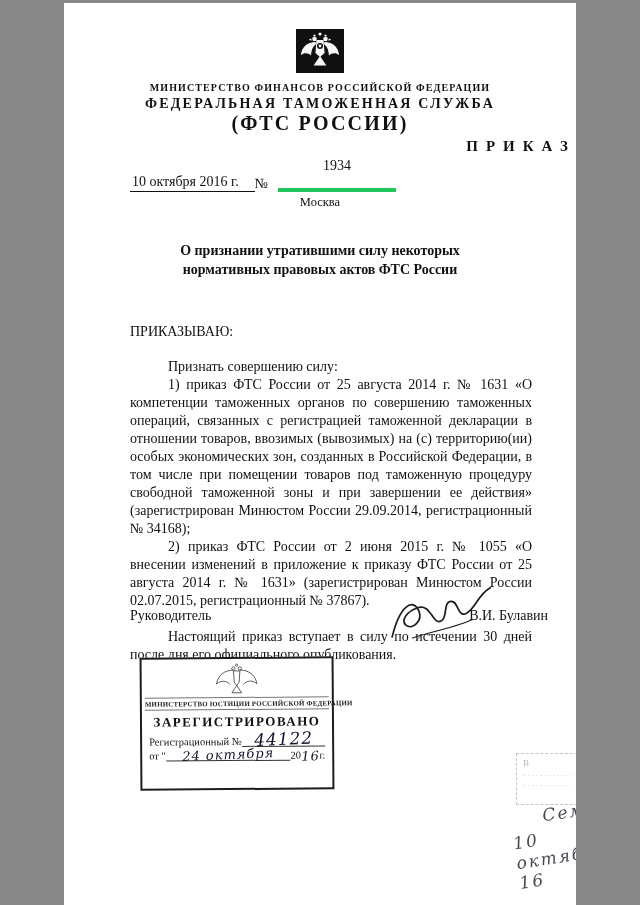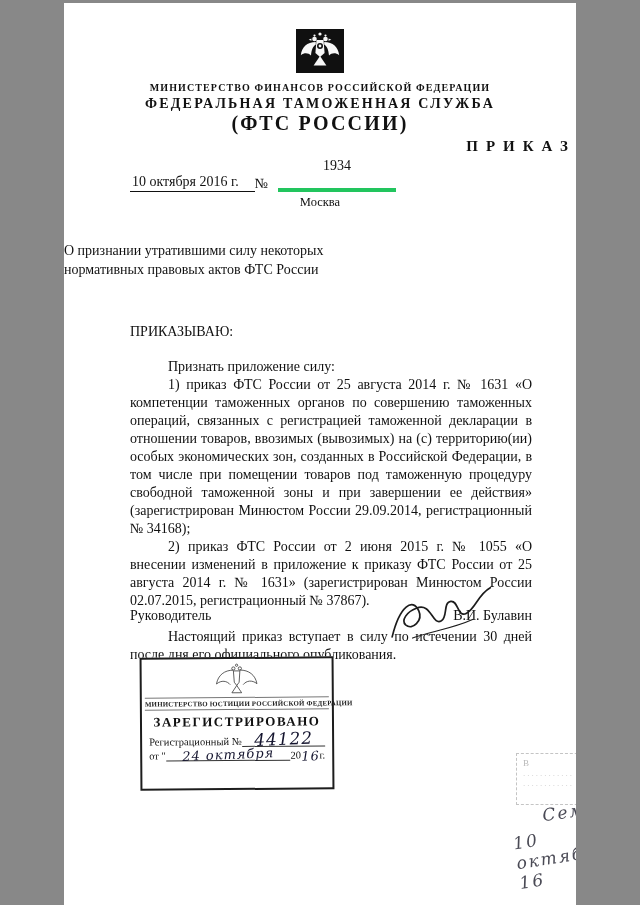--- a/index.html
+++ b/index.html
@@ -23,28 +23,28 @@
   .date-row {
     display:flex; justify-content:flex-start; align-items:flex-end;
     padding:3px 44px 0 66px; font-size:14px;
   }
   .date-cell { border-bottom:1px solid #111; padding:0 16px 1px 2px; }
   .num-cell { display:flex; align-items:flex-end; }
   .num-label { padding-right:10px; }
   .num-value { border-bottom:4px solid #22c55e; width:118px; text-align:center; padding-bottom:14px; }
   .city { font-size:12.5px; margin-top:3px; }
   
-  .title { font-weight:normal; font-size:14px; line-height:19px; margin-top:31px; }
+  .title { text-align:center; font-weight:bold; font-size:14px; line-height:19px; margin-top:31px; }
   .command { padding:0 32px 0 66px; font-size:14px; margin-top:45px; }
   .body-text { padding:0 44px 0 66px; font-size:14px; line-height:18px; text-align:justify; }
   .body-text p { text-indent:38px; }
   .body-text p.gap-above { margin-top:18px; }
   
   .sig-row {
-    position:absolute; top:605px; left:66px; right:44px;
+    position:absolute; top:605px; left:66px; right:28px;
     font-size:14px; display:flex; justify-content:space-between;
   }
   .sig-scribble {
     position:absolute; left:250px; top:-18px;
     transform:rotate(-8deg);
   }
   
   .stamp {
     position:absolute; left:76px; top:654px; width:194px; height:133px;
     border:2px solid #1d1d1d; background:#fff;
@@ -125,21 +125,21 @@
     <div class="city">Москва</div>
   </div>
 
   <div class="title">
     <div>О признании утратившими силу некоторых</div>
     <div>нормативных правовых актов ФТС России</div>
   </div>
 
   <div class="command">ПРИКАЗЫВАЮ:</div>
   <div class="body-text">
-    <p class="gap-above">Признать приложение силу:</p>
+    <p class="gap-above">Признать совершению силу:</p>
     <p>1) приказ ФТС России от 25 августа 2014 г. № 1631 «О компетенции таможенных органов по совершению таможенных операций, связанных с регистрацией таможенной декларации в отношении товаров, ввозимых (вывозимых) на (с) территорию(ии) особых экономических зон, созданных в Российской Федерации, в том числе при помещении товаров под таможенную процедуру свободной таможенной зоны и при завершении ее действия» (зарегистрирован Минюстом России 29.09.2014, регистрационный № 34168);</p>
     <p>2) приказ ФТС России от 2 июня 2015 г. № 1055 «О внесении изменений в приложение к приказу ФТС России от 25 августа 2014 г. № 1631» (зарегистрирован Минюстом России 02.07.2015, регистрационный № 37867).</p>
     <p class="gap-above">Настоящий приказ вступает в силу по истечении 30 дней после дня его официального опубликования.</p>
   </div>
 
   <div class="sig-row">
     <span>Руководитель</span>
     <span class="sig-scribble">
       <svg width="120" height="52" viewBox="0 0 120 52" aria-hidden="true">
         <path d="M10 40 C 22 10, 36 4, 40 18 C 43 28, 31 37, 25 30 C 21 25, 28 17, 38 15 C 54 11, 51 35, 61 31 C 68 28, 65 13, 73 13 C 81 13, 77 31, 87 27 C 97 23, 101 10, 114 5" fill="none" stroke="#1c1c1c" stroke-width="1.7" stroke-linecap="round"></path>

